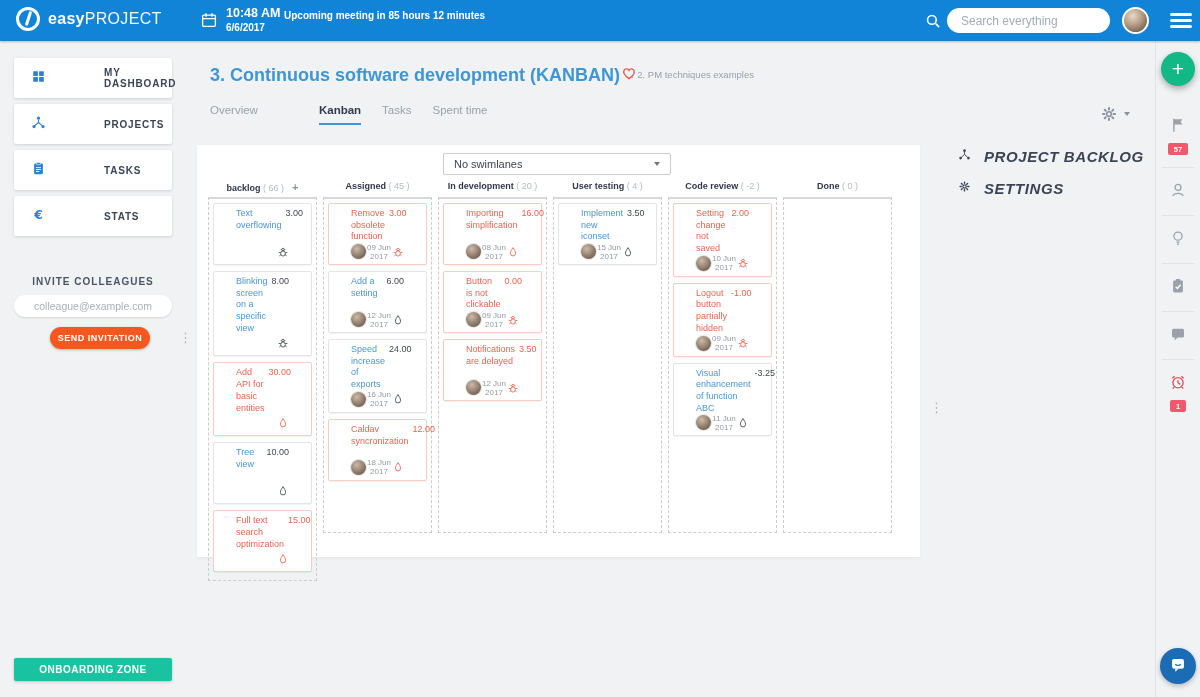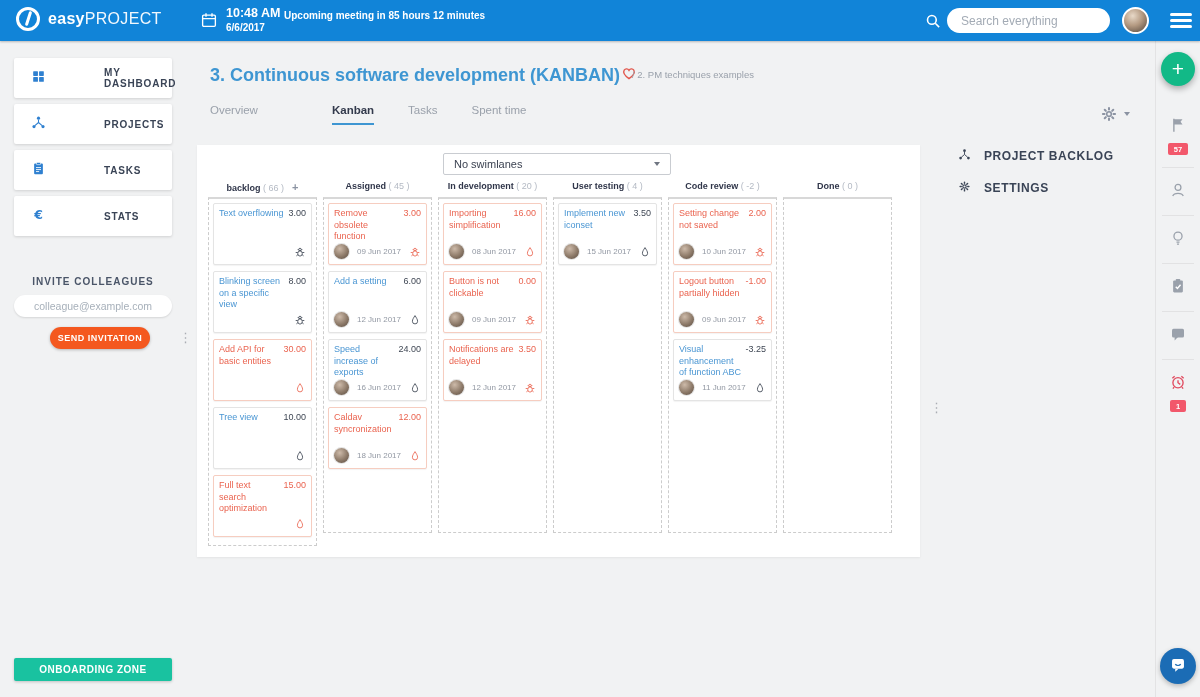--- a/index.html
+++ b/index.html
@@ -47,21 +47,21 @@
                 background:#f4581f; color:#fff; font-size:9px; font-weight:bold; letter-spacing:.5px;
                 cursor:pointer; box-shadow:0 1px 3px rgba(0,0,0,.25); font-family:inherit; }
   .onboarding { position:absolute; left:14px; top:658px; width:158px; height:23px; border:none; border-radius:2px;
                 background:#19c2a0; color:#fff; font-size:10px; font-weight:bold; letter-spacing:.5px;
                 cursor:pointer; box-shadow:0 1px 3px rgba(0,0,0,.2); font-family:inherit; }
 
   
   .page-title { position:absolute; left:210px; top:64px; font-size:18px; font-weight:bold; color:#3e96d2;
                 display:flex; align-items:center; }
   .crumb { position:absolute; left:632px; top:69px; font-size:9.5px; color:#9aa1ab; cursor:pointer; }
-  .tabs { position:absolute; left:210px; top:104px; display:flex; gap:34px; }
+  .tabs { position:absolute; left:210px; top:104px; display:flex; gap:21px; }
   .tab { font-size:11.5px; color:#9aa1ab; cursor:pointer; padding-bottom:7px; }
   .tab.active { color:#333a4c; font-weight:bold; border-bottom:2px solid #3e96d2;margin-left:40px; }
   .gear { position:absolute; left:1100px; top:105px; cursor:pointer; }
   .gear-caret { position:absolute; left:1124px; top:112px; width:0; height:0; cursor:pointer;
                 border-left:3.5px solid transparent; border-right:3.5px solid transparent; border-top:4.5px solid #8b93a2; }
 
   
   .board { position:absolute; left:197px; top:145px; width:723px; height:412px; background:#fff;
            box-shadow:0 1px 2px rgba(0,0,0,.06); }
   .swimlane { position:absolute; left:246px; top:8px; width:228px; height:22px; border:1px solid #c9ccd1;
@@ -70,21 +70,21 @@
   .swimlane .caret { margin-left:auto; width:0; height:0; border-left:3.5px solid transparent;
                      border-right:3.5px solid transparent; border-top:4.5px solid #707682; }
   #columns { position:absolute; left:11px; top:36px; display:flex; gap:6px; }
   .col { width:109px; }
   .col-head { height:16px; text-align:center; font-size:9px; white-space:nowrap; }
   .col-name { font-weight:bold; color:#30364a; }
   .col-count { color:#b4bac4; }
   .col-add { color:#8b93a2; font-weight:bold; font-size:11px; margin-left:8px; cursor:pointer; }
   .col-body { border-top:2px solid #d8d8d8; border-left:1px dashed #ccc; border-right:1px dashed #ccc;
               border-bottom:1px dashed #ccc; min-height:336px; padding:4px 4px 2px; }
-  .card { background:#fff; border-radius:2px; min-height:62px; margin-bottom:6px; padding:4px 5px;
+  .card { background:#fff; border-radius:2px; min-height:62px; margin-bottom:6px; padding:4px 22px;
           display:flex; flex-direction:column; justify-content:space-between;
           box-shadow:0 1px 1px rgba(0,0,0,.05); cursor:pointer; }
   .card.acc-blue { border:1px solid #e4e4e4; }
   .card.acc-red  { border:1px solid #f6cdc0; }
   .card-top { display:flex; justify-content:space-between; gap:4px; }
   .card-title { font-size:9px; line-height:1.3; }
   .acc-blue .card-title { color:#4a96d3; }
   .acc-red  .card-title { color:#ea6450; }
   .card-val { font-size:9px; white-space:nowrap; }
   .acc-blue .card-val { color:#3f4754; }
@@ -96,21 +96,21 @@
                  box-shadow:0 0 0 1px #e4e4e4; }
   .card-date { flex:1; text-align:center; font-size:8px; color:#9298a3; }
   .card-type { display:flex; align-items:center; }
   .dots { position:absolute; color:#a9adb3; font-size:13px; cursor:pointer; user-select:none; }
   .dots.left { left:179px; top:330px; }
   .dots.right { left:930px; top:400px; }
 
   
   .rpanel { position:absolute; left:940px; top:140px; width:212px; }
   .rp-item { display:flex; align-items:center; gap:13px; padding:7px 0 7px 18px; cursor:pointer; }
-  .rp-item .lbl { font-size:12px; font-weight:bold; color:#3a4456; letter-spacing:.6px; }
+  .rp-item .lbl { font-size:15px; font-weight:bold; color:#3a4456; letter-spacing:.6px;font-style:italic; }
 
   
   .rail { position:absolute; right:0; top:41px; bottom:0; width:45px; border-left:1px solid #e3e3e4; }
   .fab { position:absolute; left:5px; top:11px; width:34px; height:34px; border-radius:50%; border:none;
          background:#12b987; color:#fff; font-size:21px; line-height:30px; cursor:pointer;
          box-shadow:0 3px 6px rgba(0,0,0,.3); font-family:inherit; }
   #rail-items { position:absolute; top:62px; left:0; right:0; }
   .rail-item { width:32px; margin:0 auto; padding:13px 0 12px; border-bottom:1px solid #e2e2e3;
                display:flex; flex-direction:column; align-items:center; gap:5px; cursor:pointer; }
   .rail-item:last-child { border-bottom:none; }

